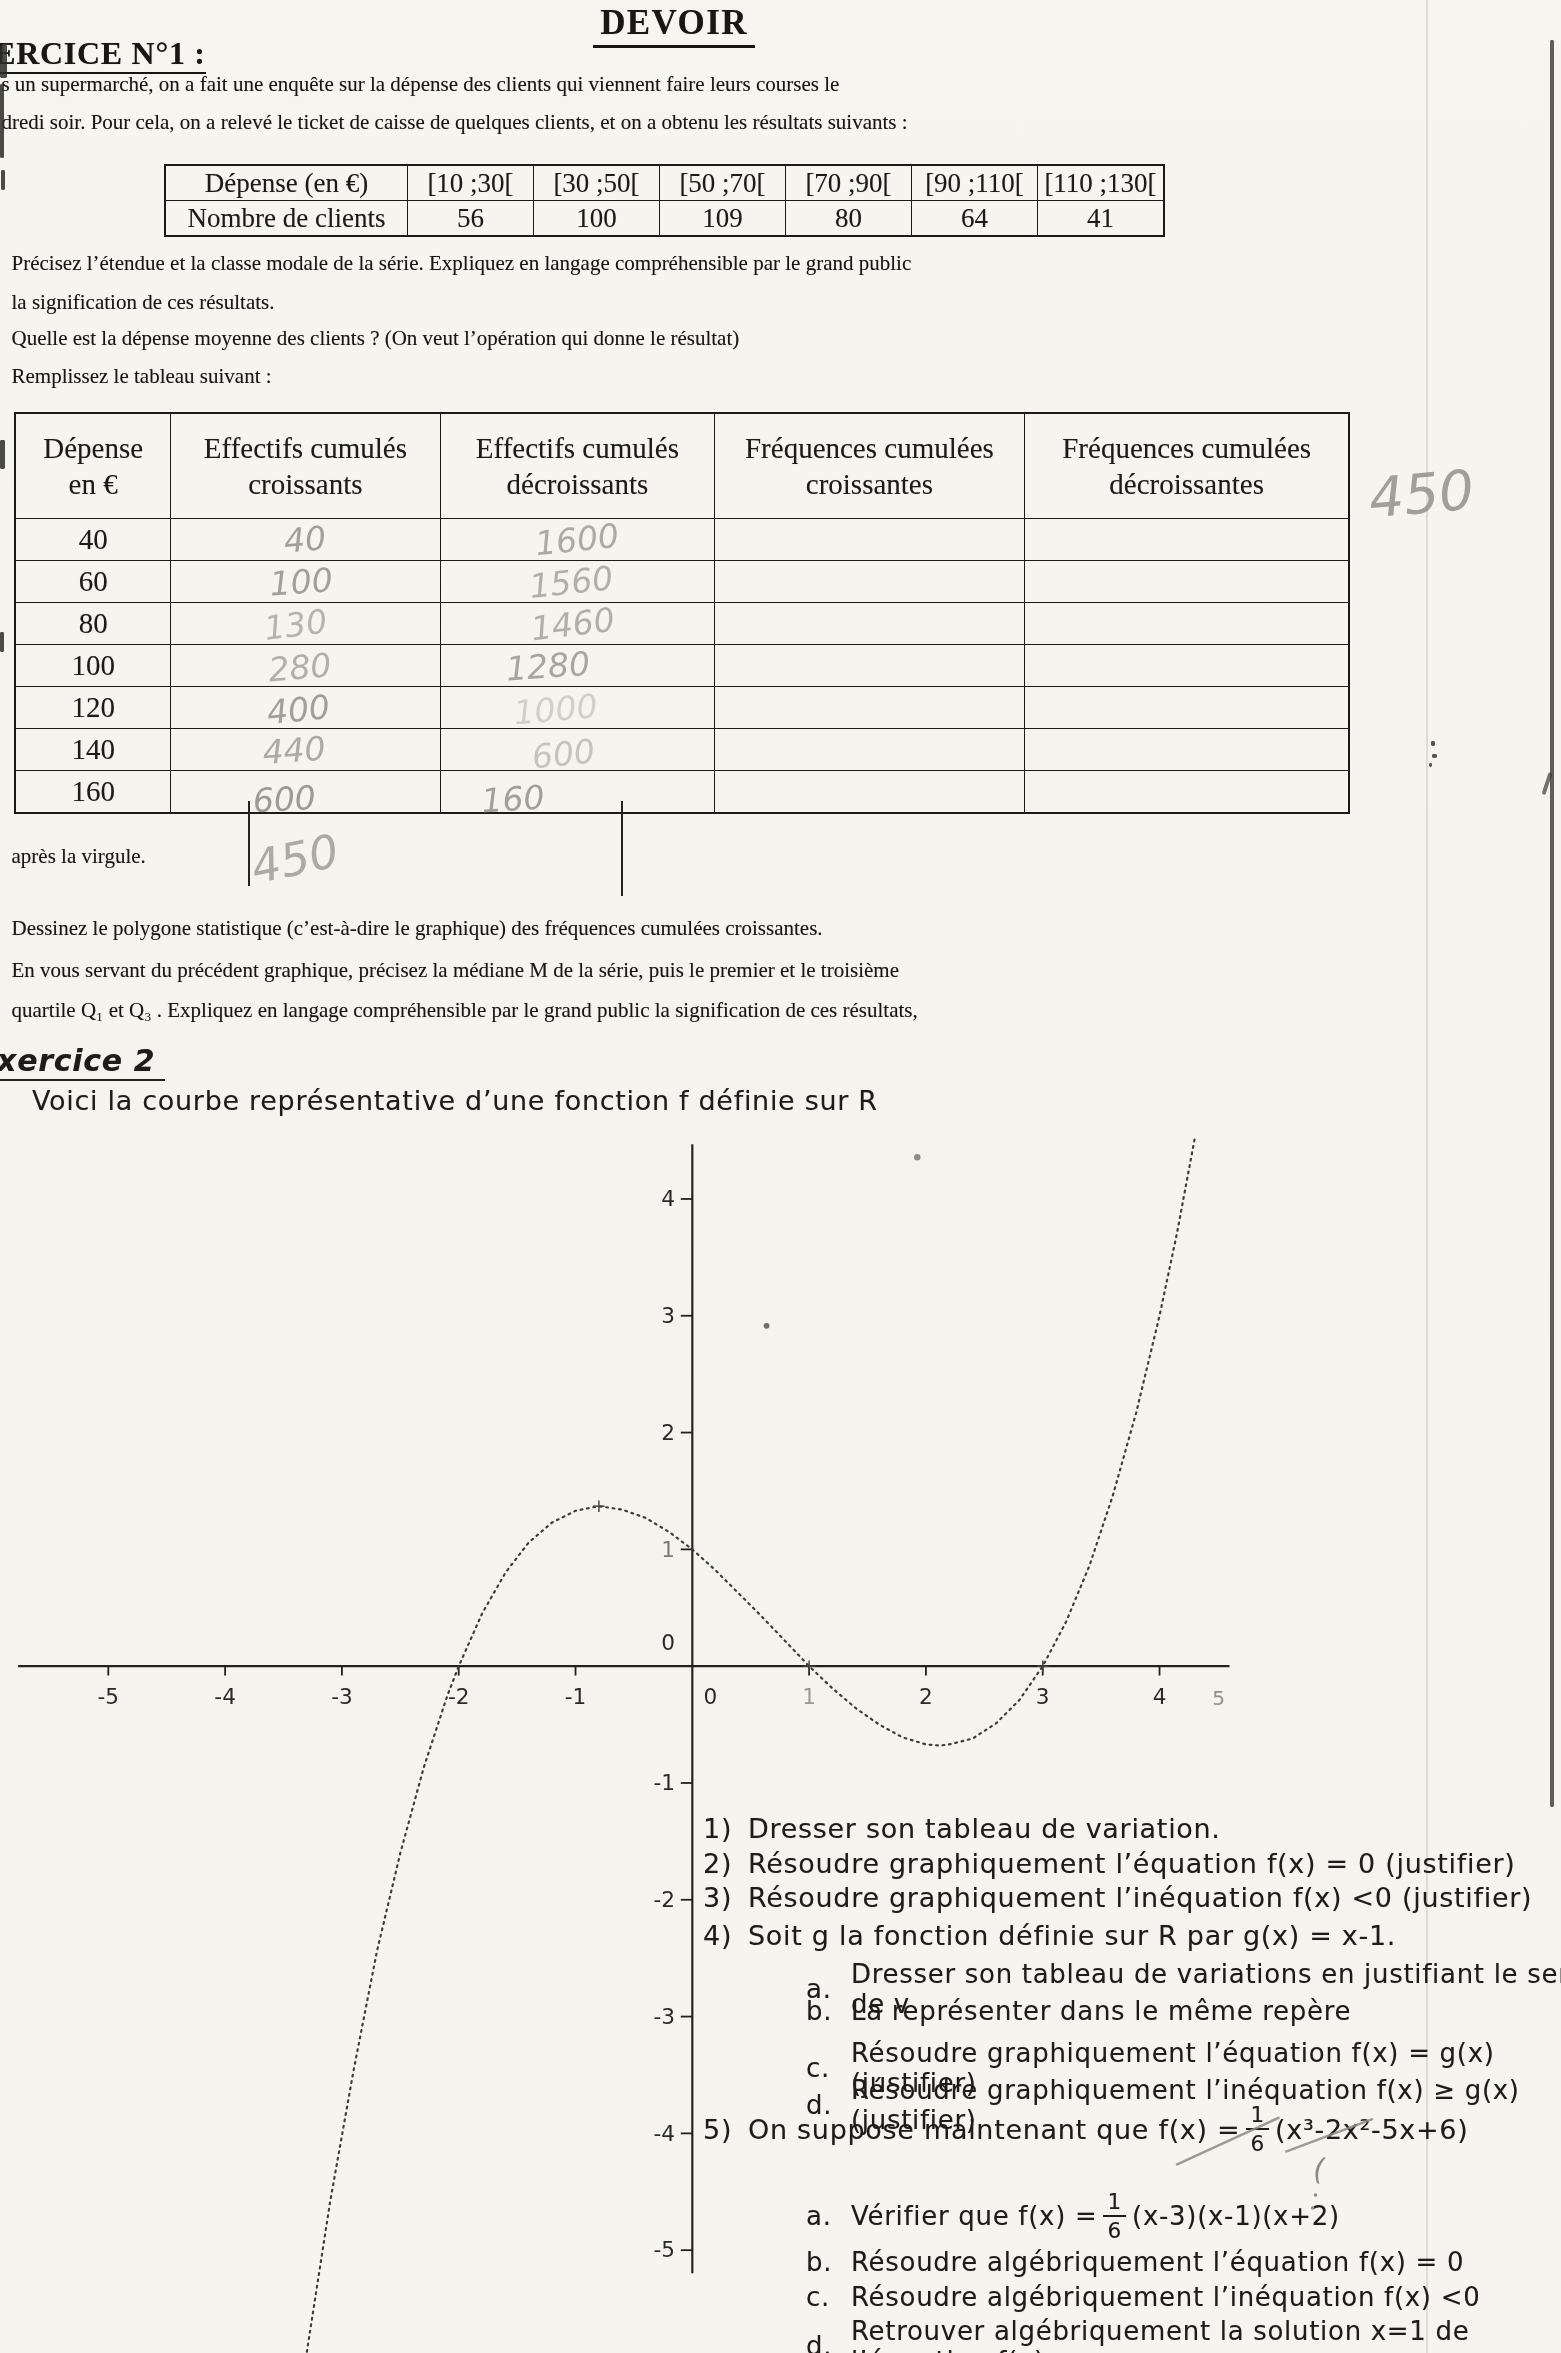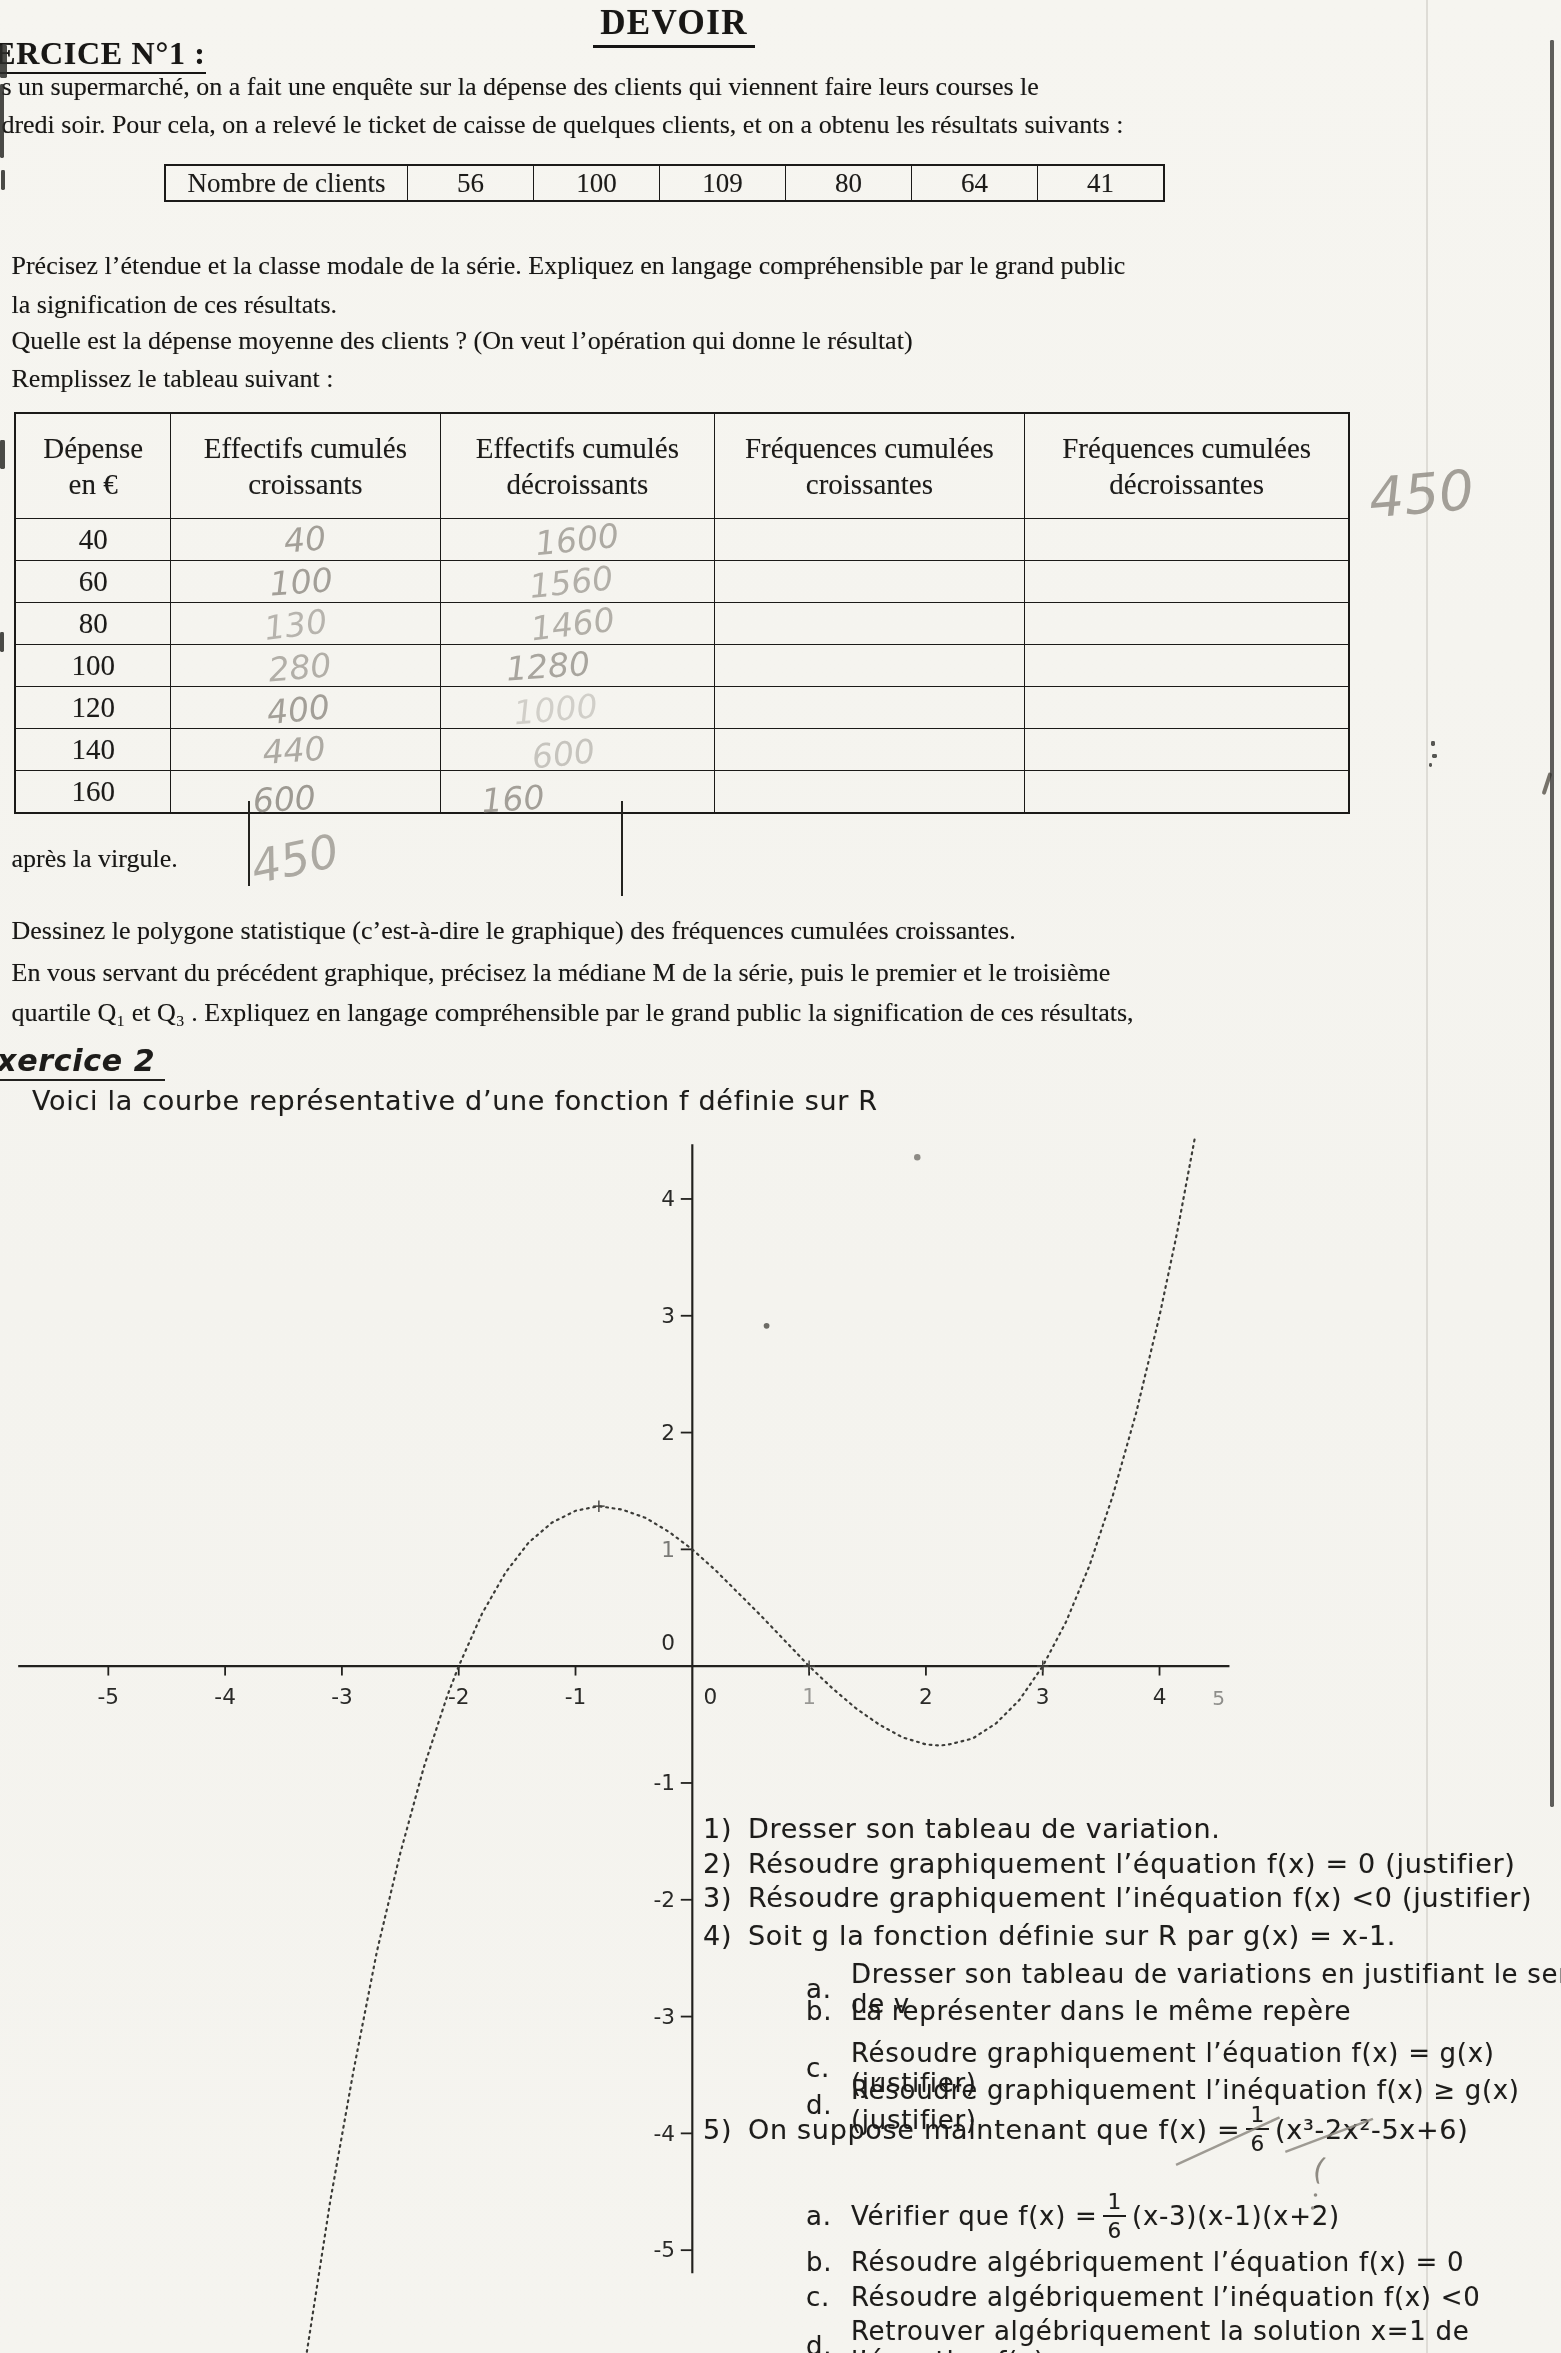--- a/index.html
+++ b/index.html
@@ -1,21 +1,21 @@
 <!DOCTYPE html>
 <html style="font-size:11.5px"><head>
 <meta charset="utf-8">
 <style>
   html,body{margin:0;padding:0;}
   body{width:1562px;height:2354px;background:#e8e7e2;}
   .page{position:relative;width:1562px;height:2354px;overflow:hidden;
         background:linear-gradient(180deg,#f6f5f0 0%,#f4f3ee 55%,#f5f4ef 100%);
         font-family:"Liberation Serif",serif;color:#1c1b19;padding-left:37px;}
   .abs{position:absolute;white-space:nowrap;}
-  .serif{font-family:"Liberation Serif",serif;font-size:26px;color:#181715;text-shadow:0 0 0.7px rgba(20,20,20,.35);}
+  .serif{font-family:"Liberation Serif",serif;font-size:21px;color:#181715;text-shadow:0 0 0.7px rgba(20,20,20,.35);}
   .hand{font-family:"DejaVu Sans",sans-serif;color:#1d1c1a;letter-spacing:0.7px;text-shadow:0 0 0.7px rgba(20,20,20,.3);}
   .title{font-size:35px;font-weight:bold;letter-spacing:1.4px;border-bottom:3.6px solid #161514;padding:0 7.2px 2.9px 7.2px;}
   .h1{font-size:32px;font-weight:bold;border-bottom:2.9px solid #161514;padding-bottom:1.4px;letter-spacing:0.7px;}
   .h2{font-size:30px;font-weight:bold;font-style:italic;border-bottom:2.2px solid #22211f;padding:0 10px 1.4px 1.4px;}
   table{border-collapse:collapse;table-layout:fixed;}
   .t1{position:absolute;left:164px;top:164px;width:982px;}
   .t1 td{border:1.4px solid #1b1a18;height:32px;text-align:center;font-size:27px;font-family:"Liberation Serif",serif;
          text-shadow:0 0 0.7px rgba(20,20,20,.3);overflow:hidden;}
   .t1{border:2.2px solid #1b1a18;}
   .t2{position:absolute;left:14.4px;top:412px;width:1334px;border:2.2px solid #1b1a18;}
@@ -46,20 +46,29 @@
 
   <div class="abs" style="left:-5.8px;top:35px;">
     <span class="h1 serif">ERCICE N°1 :</span>
   </div>
 
   <div class="abs serif nz" style="left:1.4px;top:72px;">s un supermarché, on a fait une enquête sur la dépense des clients qui viennent faire leurs courses le</div>
   <div class="abs serif nz" style="left:1.4px;top:110px;">dredi soir. Pour cela, on a relevé le ticket de caisse de quelques clients, et on a obtenu les résultats suivants :</div>
 
   <table class="t1">
       <tbody id="t1body">
+        <tr>
+          <td style="width:239px;">Dépense (en €)</td>
+          <td style="width:123px;">[10 ;30[</td>
+          <td style="width:123px;">[30 ;50[</td>
+          <td style="width:123px;">[50 ;70[</td>
+          <td style="width:123px;">[70 ;90[</td>
+          <td style="width:123px;">[90 ;110[</td>
+          <td style="width:123px;">[110 ;130[</td>
+        </tr>
         <tr>
           <td style="width:239px;">Nombre de clients</td>
           <td style="width:123px;">56</td>
           <td style="width:123px;">100</td>
           <td style="width:123px;">109</td>
           <td style="width:123px;">80</td>
           <td style="width:123px;">64</td>
           <td style="width:123px;">41</td>
         </tr>
       </tbody>

